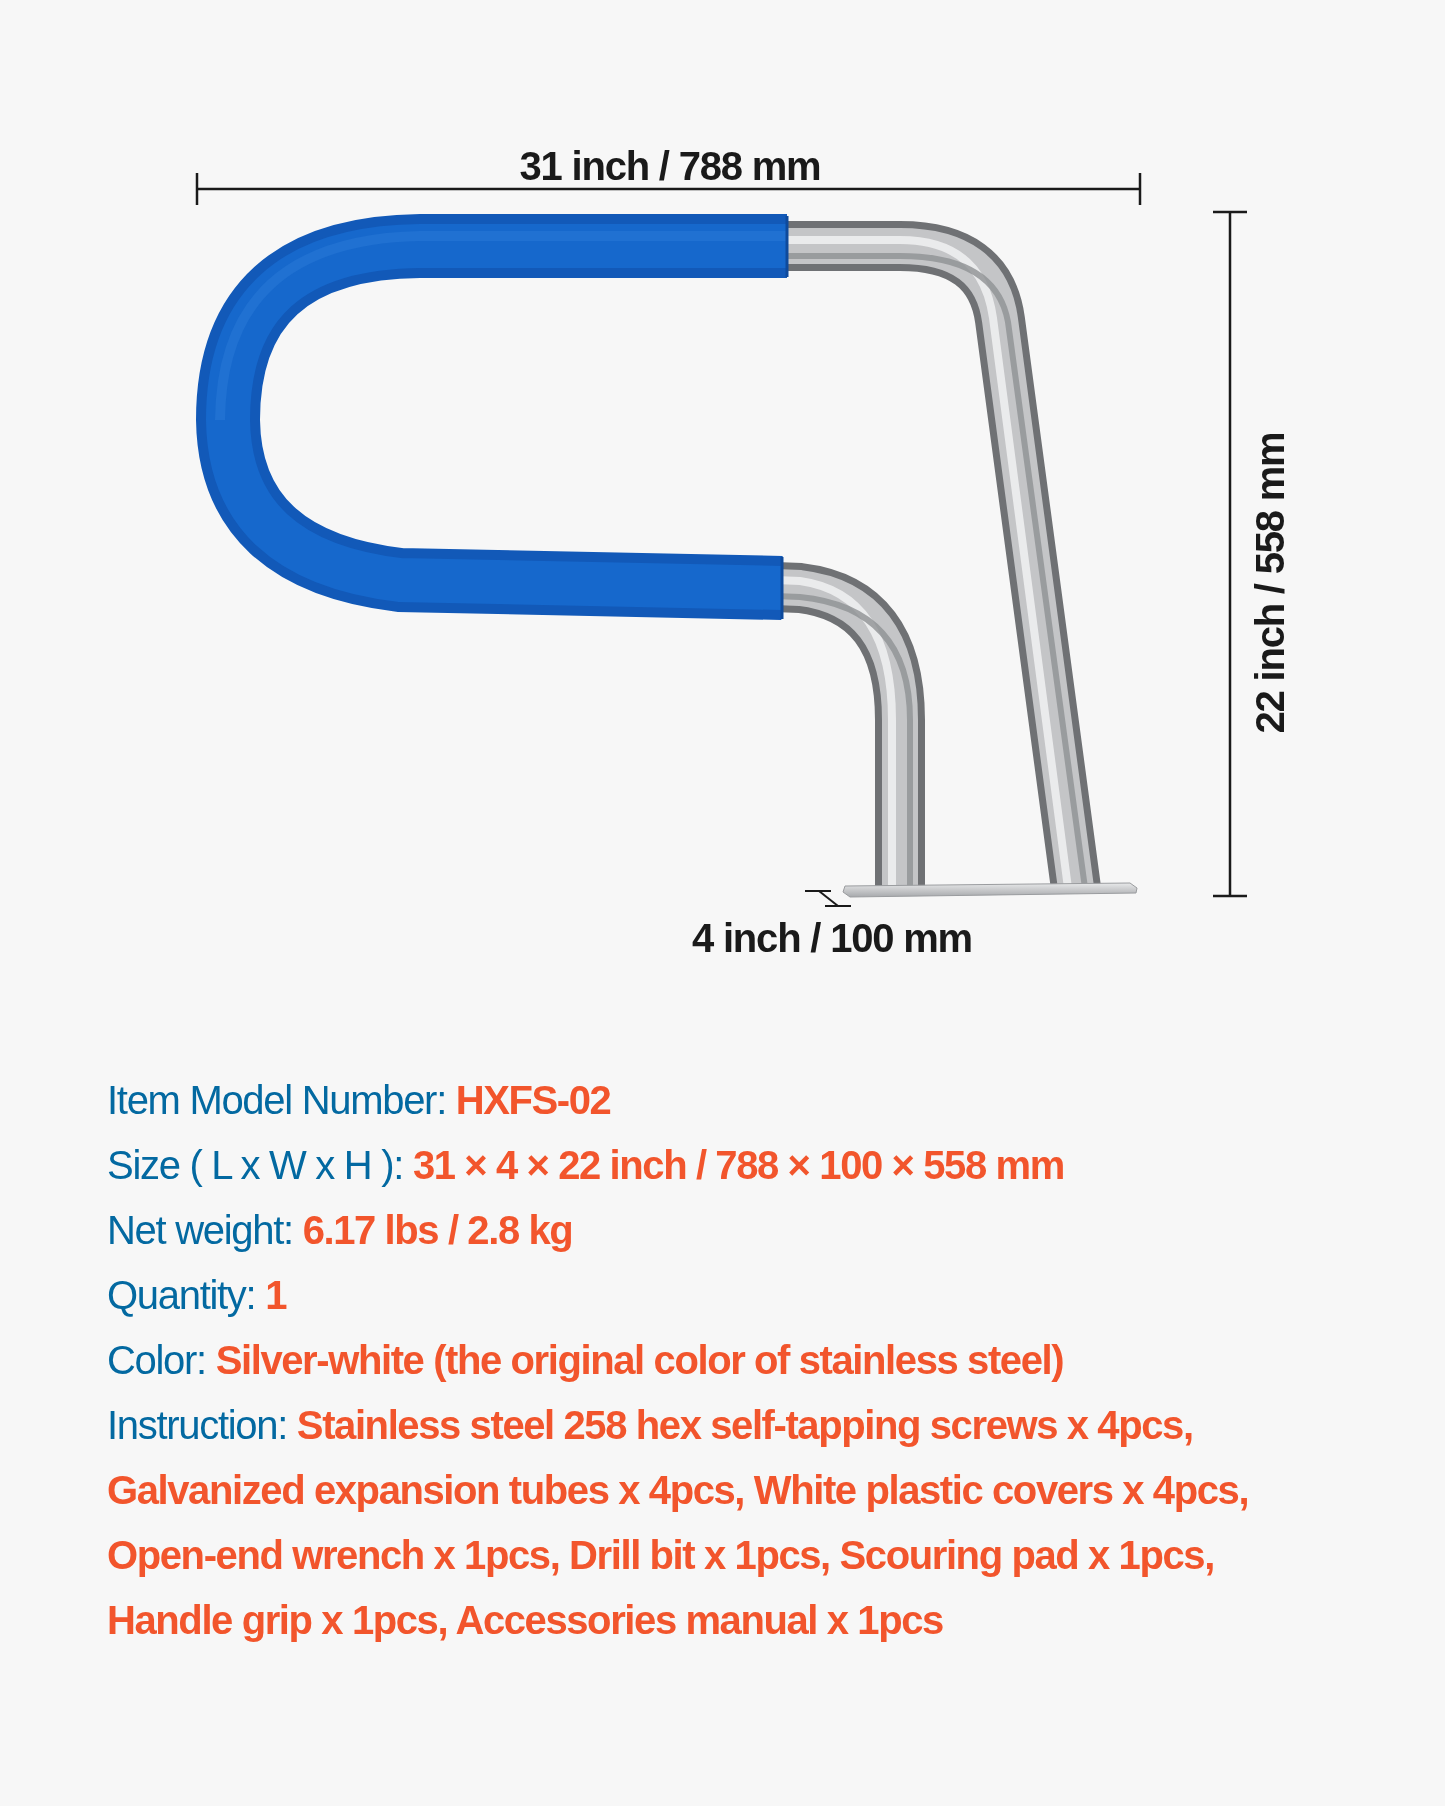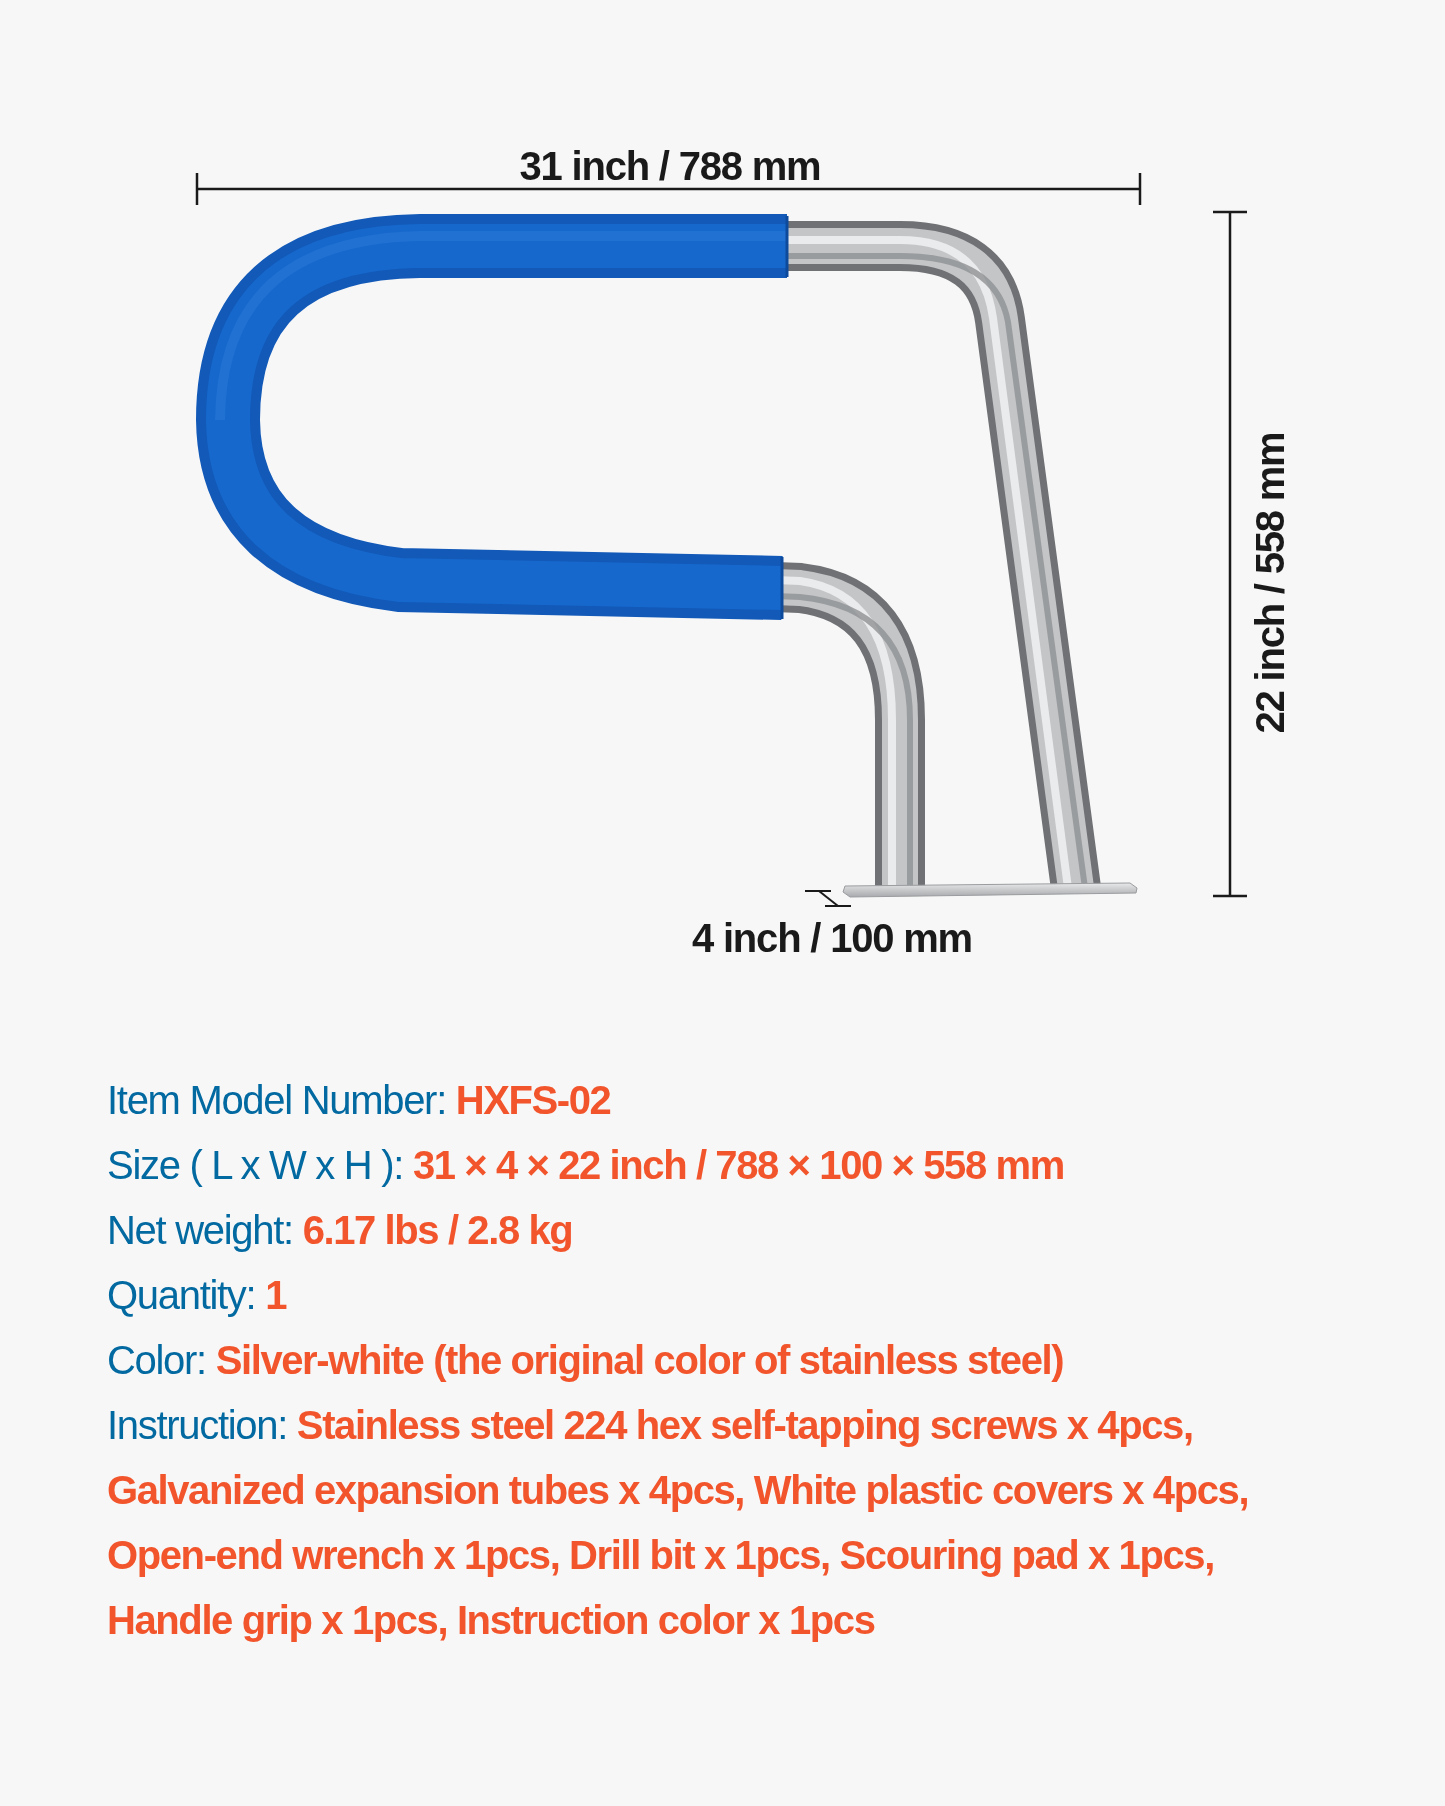--- a/index.html
+++ b/index.html
@@ -128,24 +128,24 @@
   <div class="spec-line">
     <span class="spec-label">Net weight: </span><span class="spec-value">6.17 lbs / 2.8 kg</span>
   </div>
   <div class="spec-line">
     <span class="spec-label">Quantity: </span><span class="spec-value">1</span>
   </div>
   <div class="spec-line">
     <span class="spec-label">Color: </span><span class="spec-value">Silver-white (the original color of stainless steel)</span>
   </div>
   <div class="spec-line">
-    <span class="spec-label">Instruction: </span><span class="spec-value">Stainless steel 224 hex self-tapping screws x 4pcs,</span>
+    <span class="spec-label">Instruction: </span><span class="spec-value">Stainless steel 258 hex self-tapping screws x 4pcs,</span>
   </div>
   <div class="spec-line">
     <span class="spec-value">Galvanized expansion tubes x 4pcs, White plastic covers x 4pcs,</span>
   </div>
   <div class="spec-line">
     <span class="spec-value">Open-end wrench x 1pcs, Drill bit x 1pcs, Scouring pad x 1pcs,</span>
   </div>
   <div class="spec-line">
-    <span class="spec-value">Handle grip x 1pcs, Instruction color x 1pcs</span>
+    <span class="spec-value">Handle grip x 1pcs, Accessories manual x 1pcs</span>
   </div>
 </div>
 
 </body></html>

